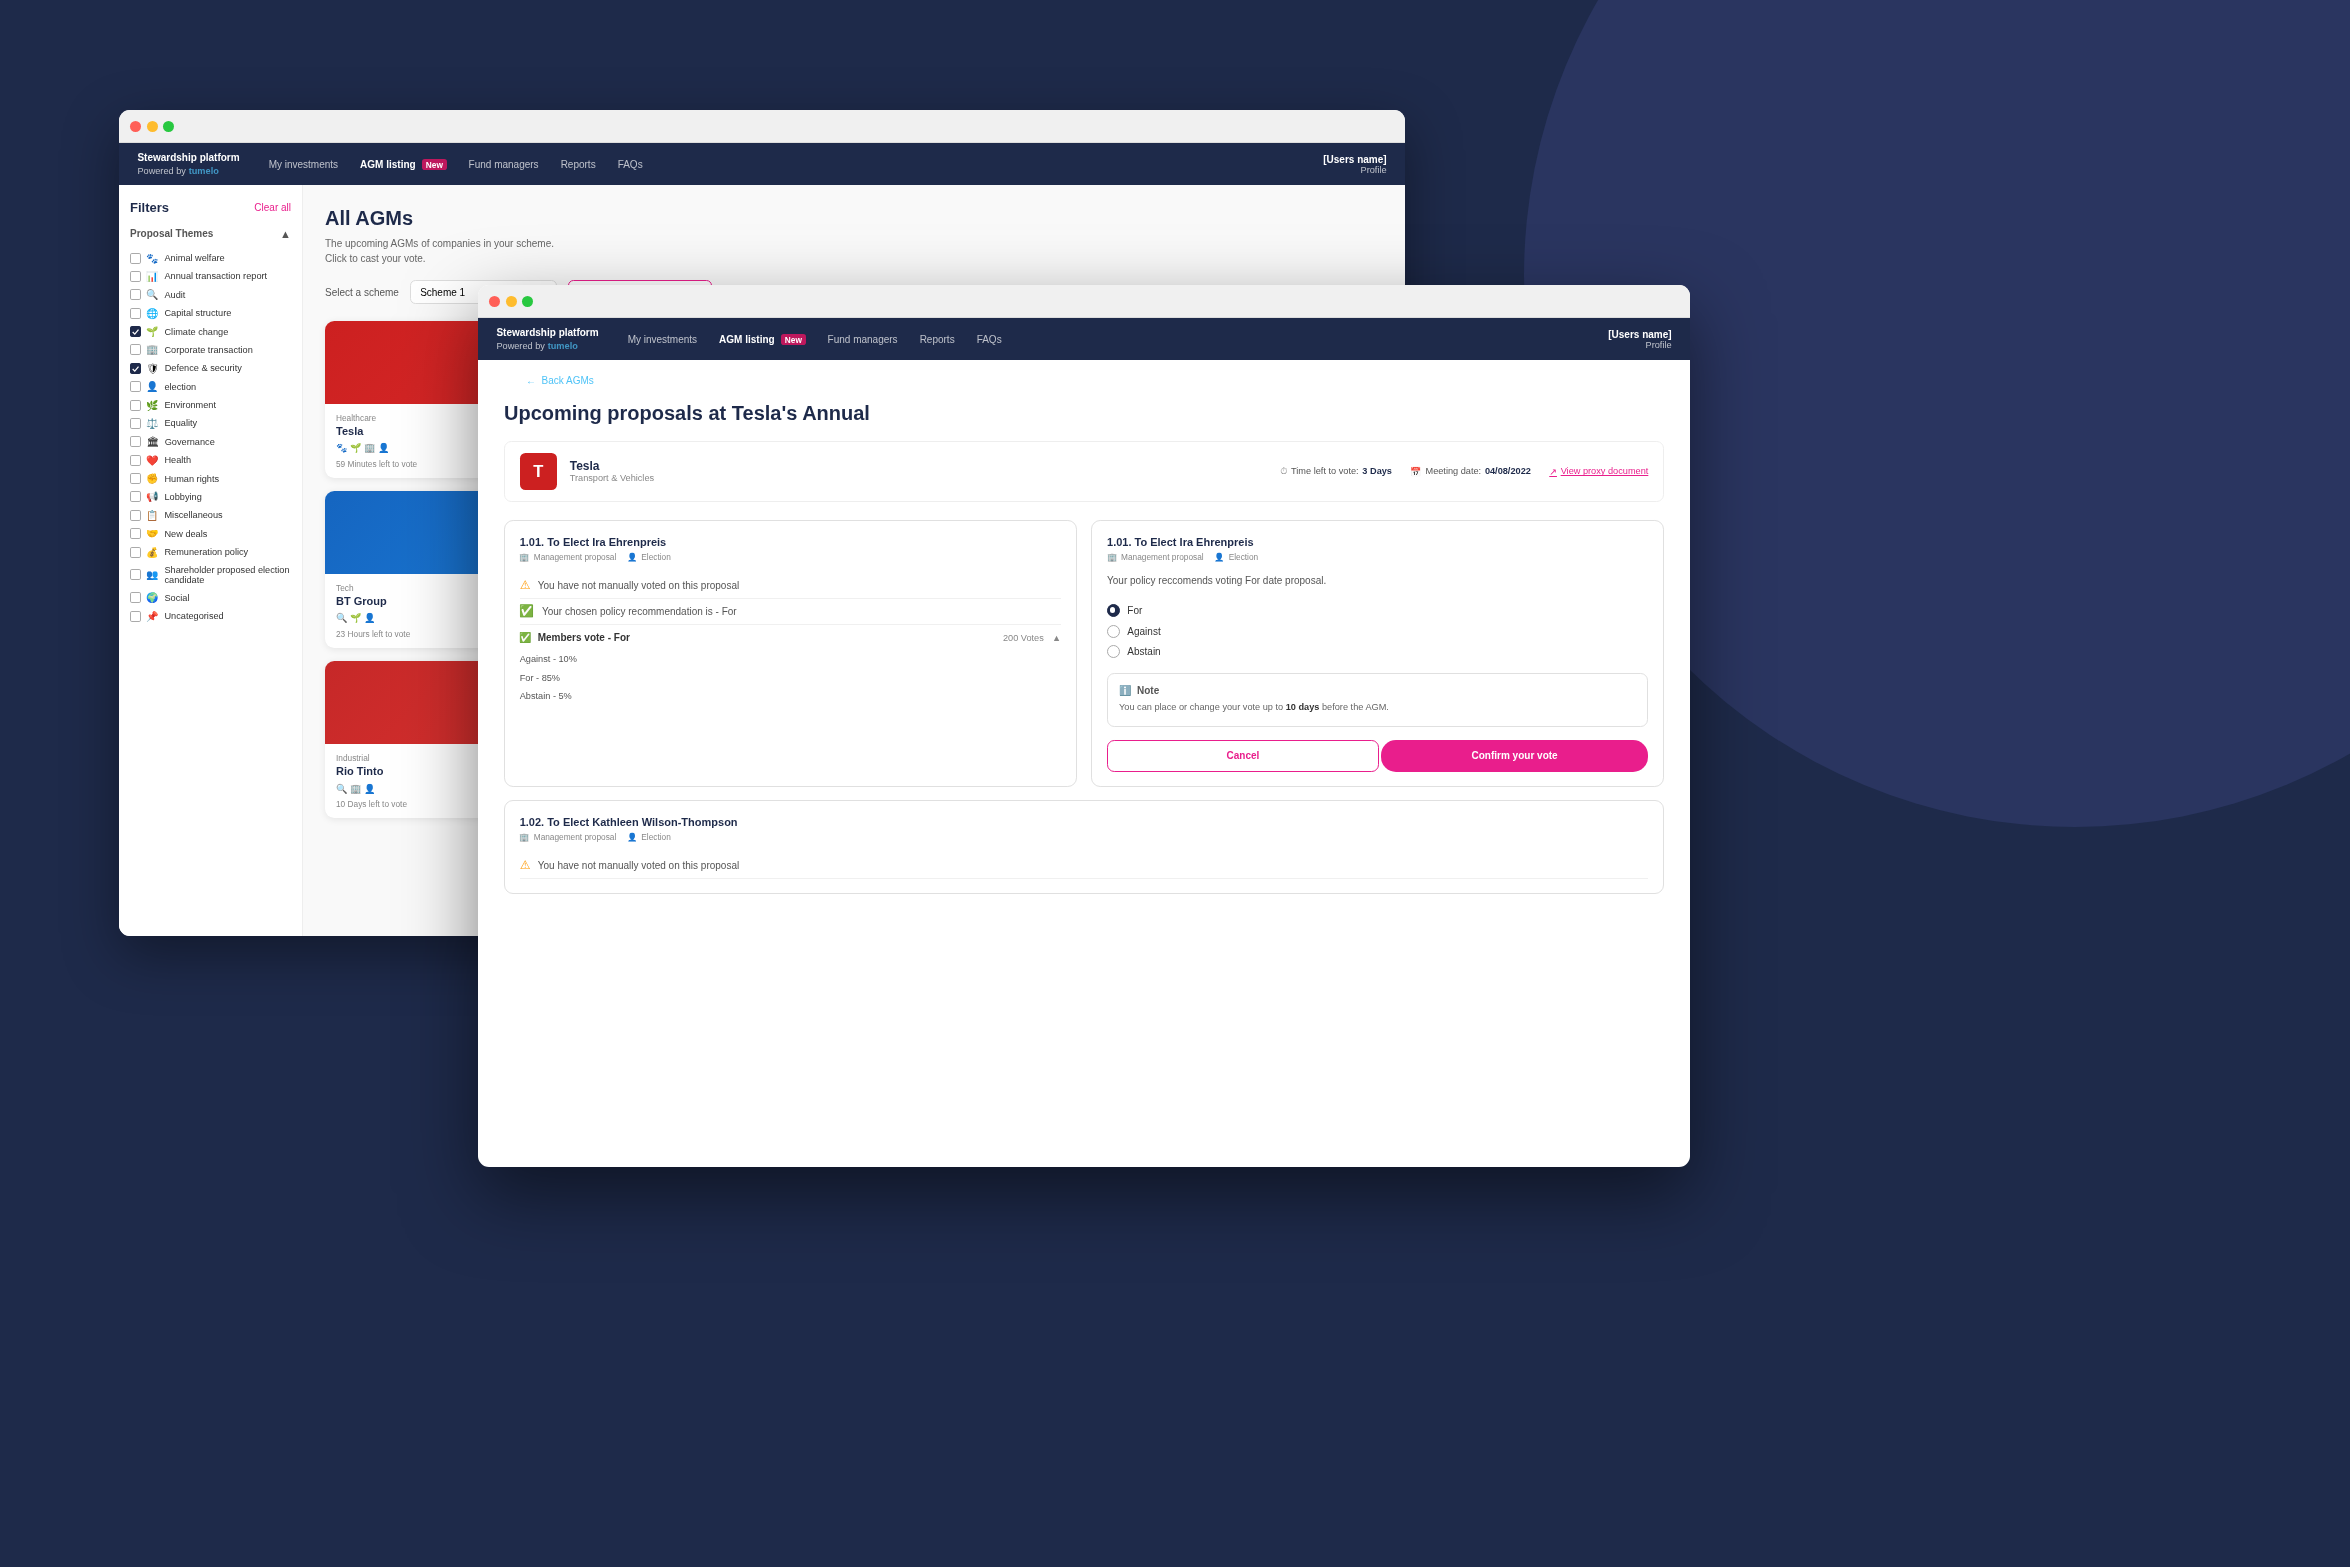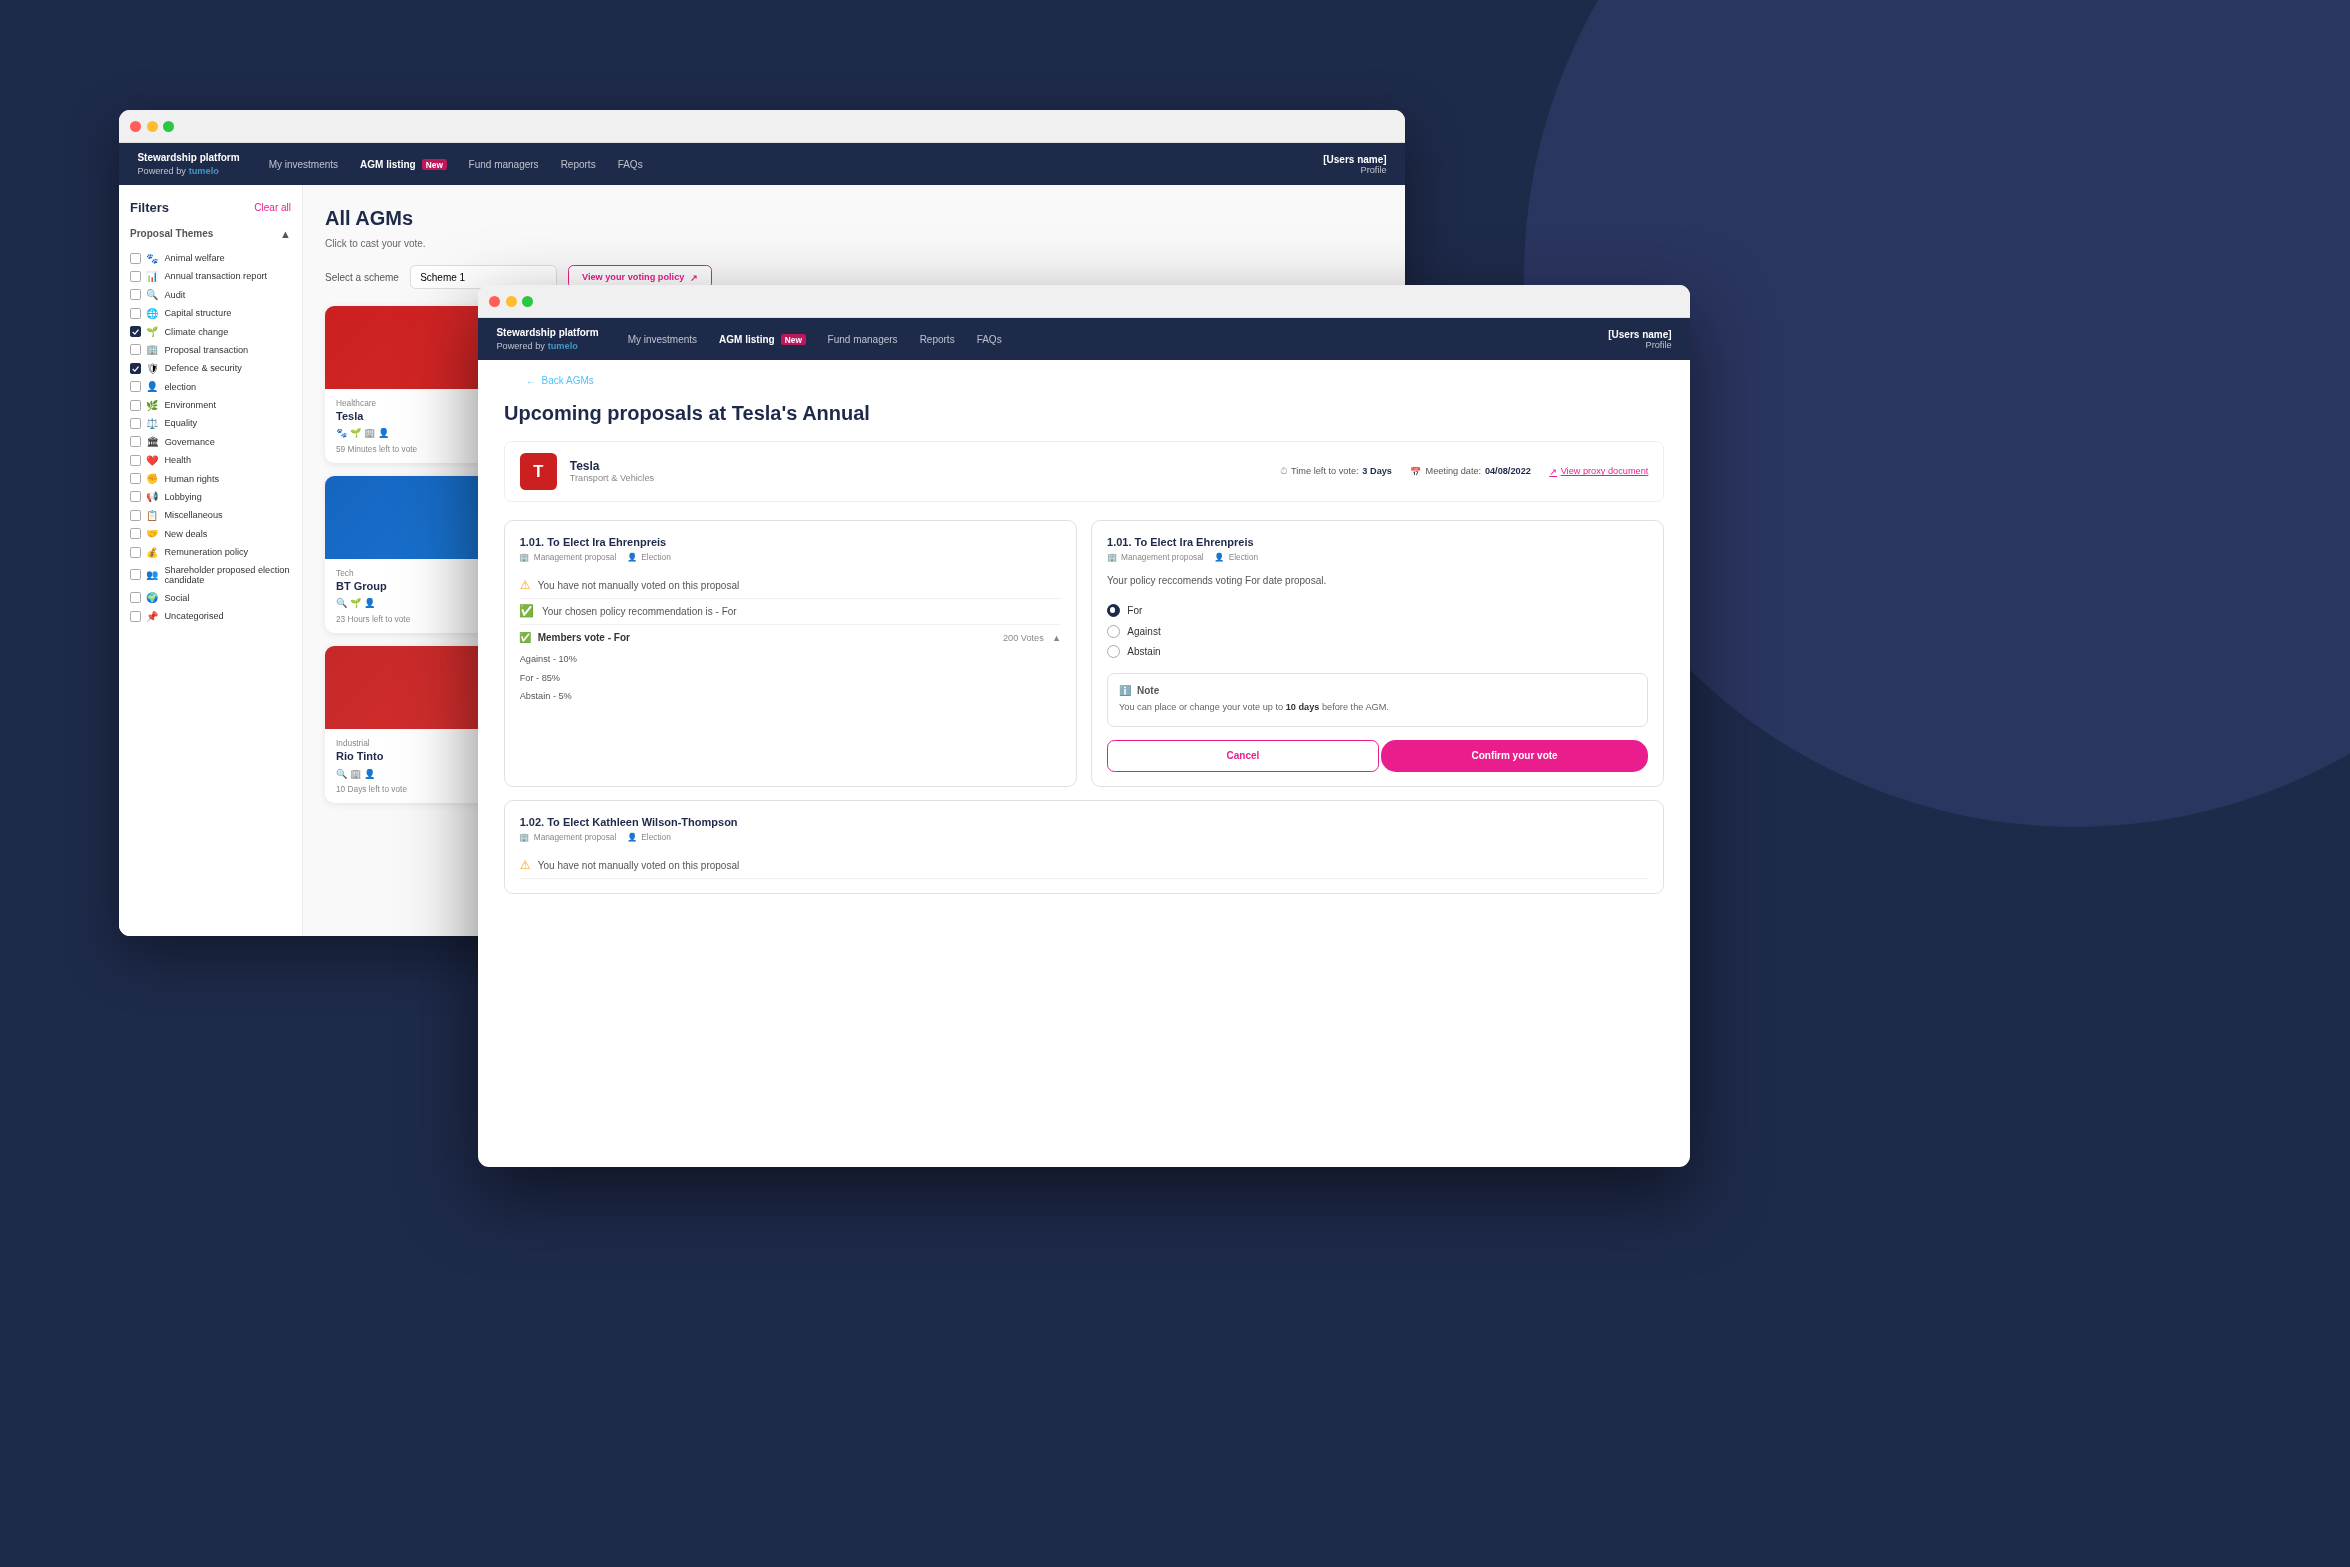--- a/index.html
+++ b/index.html
@@ -642,21 +642,21 @@
           <svg width="9.2" height="9.2" viewBox="0 0 10 10" style="display:block;margin:0 auto;padding-top:0.9px;">
               <polyline points="1.5,5 4,7.5 8.5,2" stroke="white" stroke-width="1.5" fill="none"></polyline>
             </svg>
         </div>
         <span class="filter-icon">🌱</span>
         <span class="filter-label">Climate change</span>
       </div>
       <div class="filter-item">
         <div class="filter-checkbox"></div>
         <span class="filter-icon">🏢</span>
-        <span class="filter-label">Proposal transaction</span>
+        <span class="filter-label">Corporate transaction</span>
       </div>
       <div class="filter-item">
         <div class="filter-checkbox checked">
           <svg width="9.2" height="9.2" viewBox="0 0 10 10" style="display:block;margin:0 auto;padding-top:0.9px;">
               <polyline points="1.5,5 4,7.5 8.5,2" stroke="white" stroke-width="1.5" fill="none"></polyline>
             </svg>
         </div>
         <span class="filter-icon">🛡</span>
         <span class="filter-label">Defence &amp; security</span>
       </div>
@@ -723,20 +723,21 @@
       <div class="filter-item">
         <div class="filter-checkbox"></div>
         <span class="filter-icon">📌</span>
         <span class="filter-label">Uncategorised</span>
       </div>
     </div>
 
     <div class="content-area">
       <h1 class="page-title">All AGMs</h1>
       <div class="page-subtitle">
+        <div>The upcoming AGMs of companies in your scheme.</div>
         <div>Click to cast your vote.</div>
       </div>
 
       <div class="scheme-row">
         <span class="scheme-label">Select a scheme</span>
         <div style="position:relative;">
           <select class="scheme-select">
             <option>Scheme 1</option>
           </select>
         </div>

